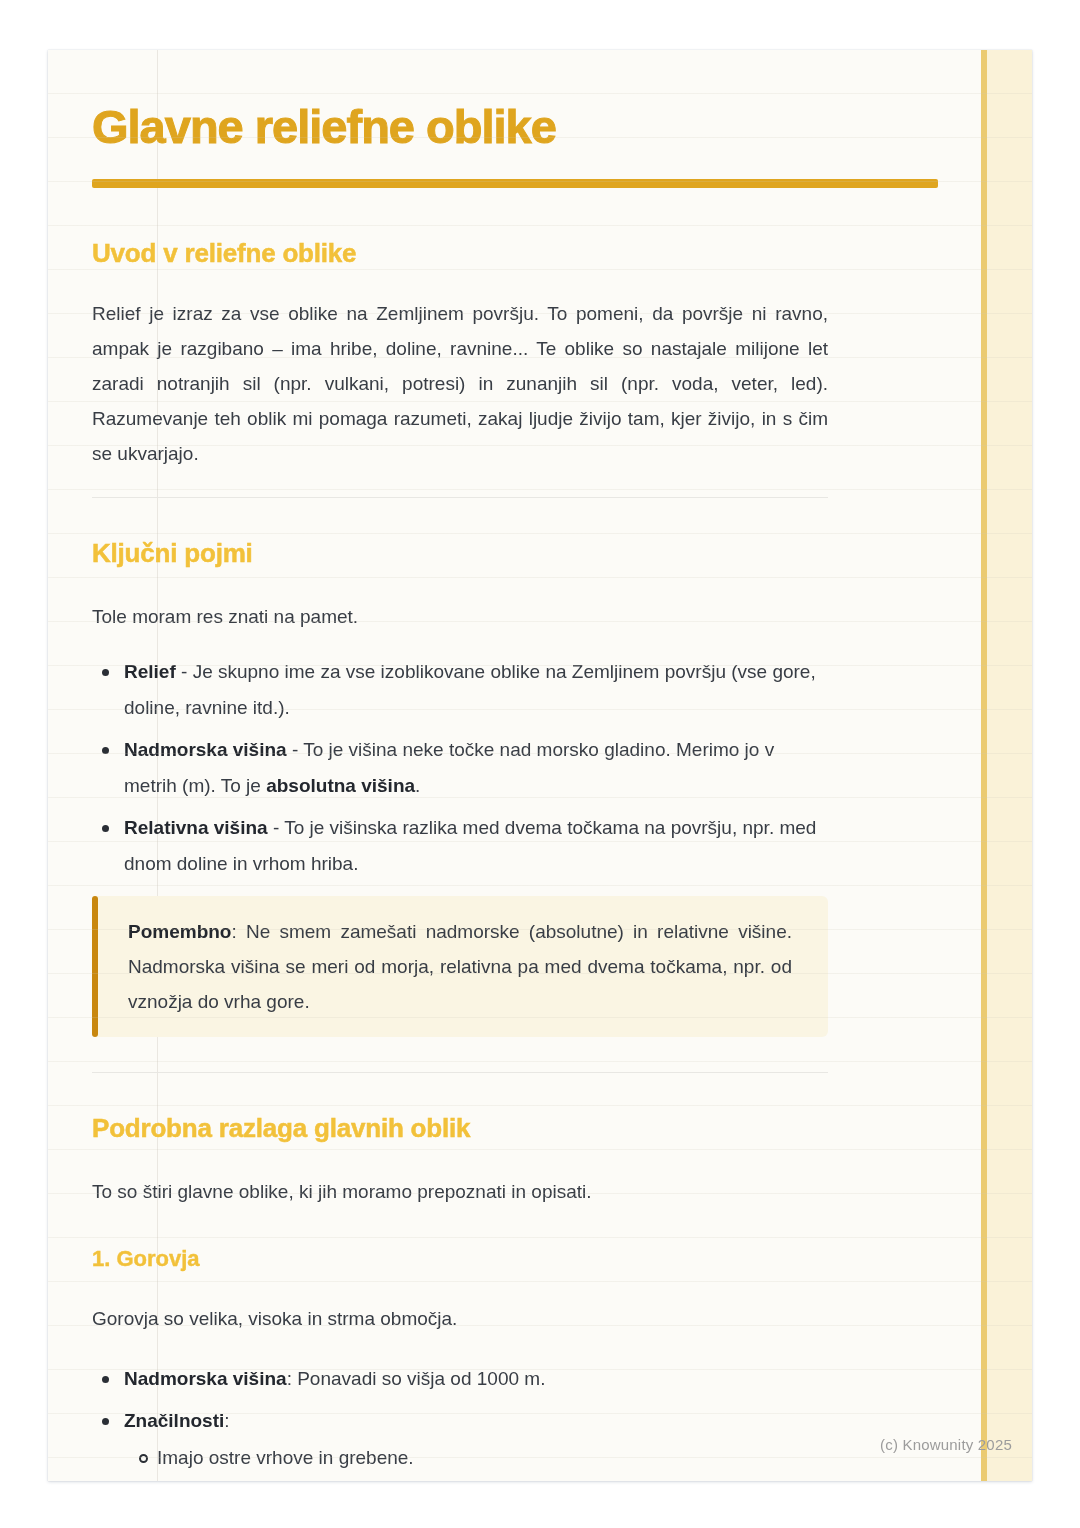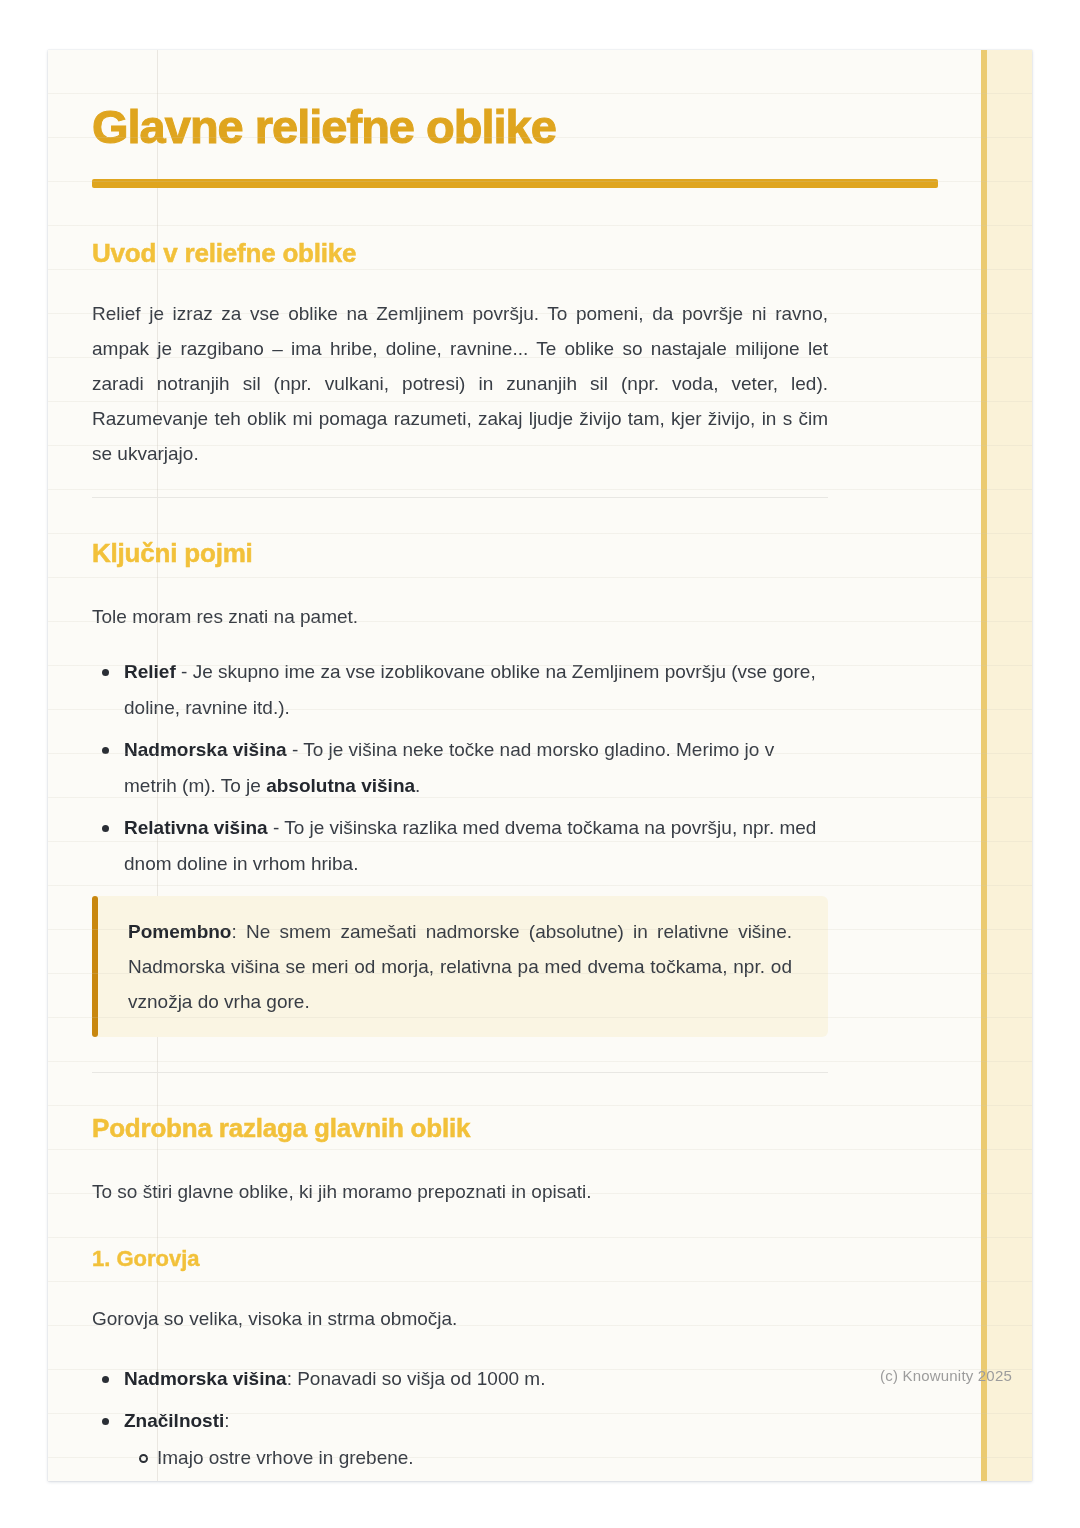--- a/index.html
+++ b/index.html
@@ -74,21 +74,21 @@
     position:relative;margin-top:14px;background:var(--callout-bg,#FAF5E3);
     border-radius:6px;padding:18px 36px;
   }
   .callout::before{
     content:'';position:absolute;left:0;top:0;bottom:0;width:6px;
     border-radius:6px;background:var(--callout-border,#C8870F);
   }
   .callout p{margin:0;line-height:35px;}
   .callout + .divider{margin-top:35px;}
   .watermark{
-    position:absolute;top:1367px;right:68px;z-index:5;
+    position:absolute;top:1436px;right:68px;z-index:5;
     font-size:15px;letter-spacing:.2px;color:var(--watermark-gray,#9C9C9C);
   }
 </style>
 </head>
 <body>
 
 <div class="card">
   <div class="band"></div>
   <div class="vline"></div>
 

